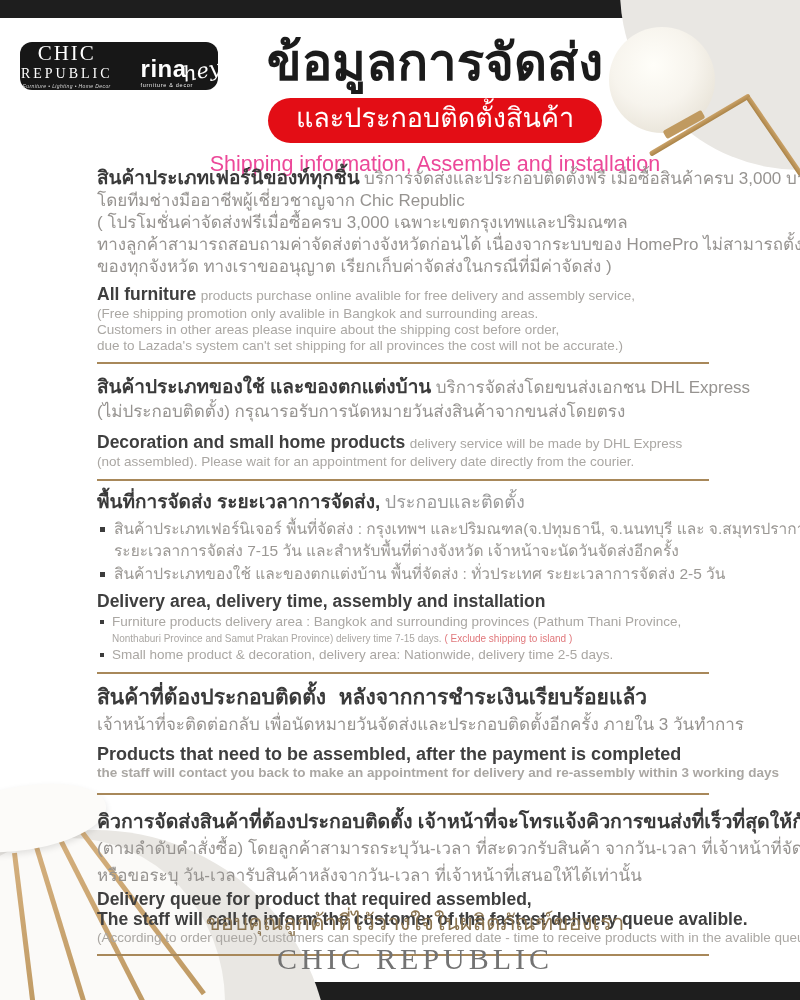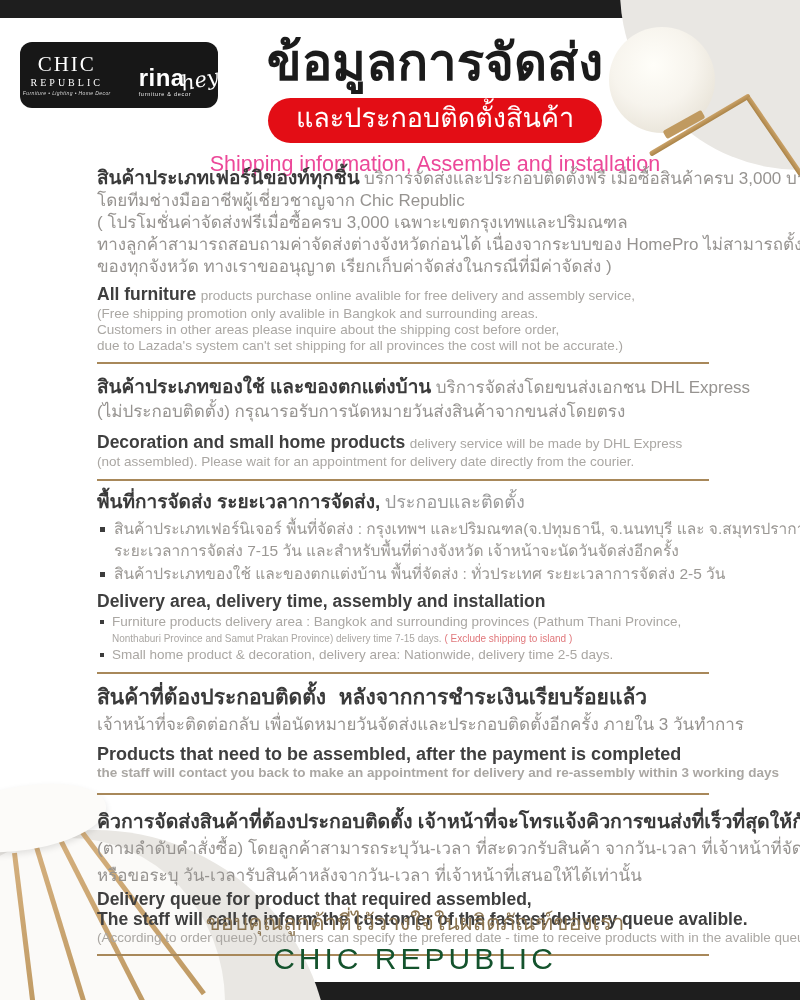--- a/index.html
+++ b/index.html
@@ -31,25 +31,25 @@
               background:#fbfaf8;z-index:3;}
   .leg{position:absolute;width:5px;background:linear-gradient(#d4af7d,#bf9a64);transform-origin:top center;z-index:4;}
   .leg.l1{left:12px;top:853px;height:160px;transform:rotate(-7deg);}
   .leg.l2{left:34px;top:847px;height:170px;transform:rotate(-17deg);}
   .leg.l3{left:57px;top:838px;height:190px;transform:rotate(-27deg);}
   .leg.l4{left:78px;top:830px;height:205px;transform:rotate(-37deg);}
   .stool-top{position:absolute;left:-58px;top:786px;width:165px;height:64px;border-radius:50%;
              background:#fcfbf9;box-shadow:0 3px 6px rgba(0,0,0,.10);transform:rotate(-9deg);z-index:5;}
 
   
-  .logo-box{position:absolute;left:20px;top:42px;width:198px;height:66px;background:#171717;
+  .logo-box{position:absolute;left:20px;top:42px;width:198px;height:48px;background:#171717;
             border-radius:12px;z-index:6;display:flex;align-items:center;justify-content:center;gap:28px;color:#fff;}
   .chic{text-align:center;line-height:1;}
   .chic-name{font-family:"Liberation Serif","DejaVu Serif",serif;font-size:21px;letter-spacing:2px;}
-  .chic-sub{font-family:"Liberation Serif","DejaVu Serif",serif;font-size:10px;letter-spacing:3px;margin-top:3px;}
+  .chic-sub{font-family:"Liberation Serif","DejaVu Serif",serif;font-size:14px;letter-spacing:3px;margin-top:3px;}
   .chic-tag{font-size:5px;letter-spacing:.4px;color:#d9d9d9;margin-top:3px;font-style:italic;}
   .rina{position:relative;line-height:1;padding-right:24px;margin-top:13px;}
   .rina-name{font-size:24px;font-weight:bold;letter-spacing:.5px;}
   .rina-sub{font-size:5.5px;letter-spacing:.7px;color:#eeeeee;margin-top:2px;}
   .rina-hey{position:absolute;right:-4px;top:4px;font-family:"DejaVu Serif","Liberation Serif",serif;
             font-style:italic;font-size:21px;transform:rotate(-12deg);}
 
   
   .head{position:absolute;left:150px;top:30px;width:570px;text-align:center;z-index:6;}
   .title{font-size:51px;font-weight:bold;color:#1b1b1b;line-height:1.3;white-space:nowrap;}
@@ -97,22 +97,22 @@
   .s5{margin-top:13px;}
   .s5 .th-bold{line-height:27px;font-size:19.5px;}
   .s5 .th-sub{line-height:27px;font-size:17px;color:#969390;}
   .s5 .en-head{line-height:20.5px;font-size:17.5px;}
   .s5 .en-head.gap{}
   .s5 .en-sub{line-height:16px;}
 
   
   .footer{position:absolute;left:30px;top:908px;width:770px;text-align:center;z-index:6;}
   .thanks{font-size:22px;color:#8b7450;line-height:1.4;white-space:nowrap;}
-  .brand{font-family:Liberation Sans, sans-serif;font-size:30px;letter-spacing:4px;
-         color:#14532d;margin-top:3px;white-space:nowrap;}
+  .brand{font-family:Liberation Serif, serif;font-size:30px;letter-spacing:4px;
+         color:#737373;margin-top:3px;white-space:nowrap;}
 </style>
 </head>
 <body>
 
 <div class="page">
 
   <div class="bar top"></div>
   <div class="bar bottom"></div>
   <div class="circle tr"></div>
   <div class="rod a"></div>

